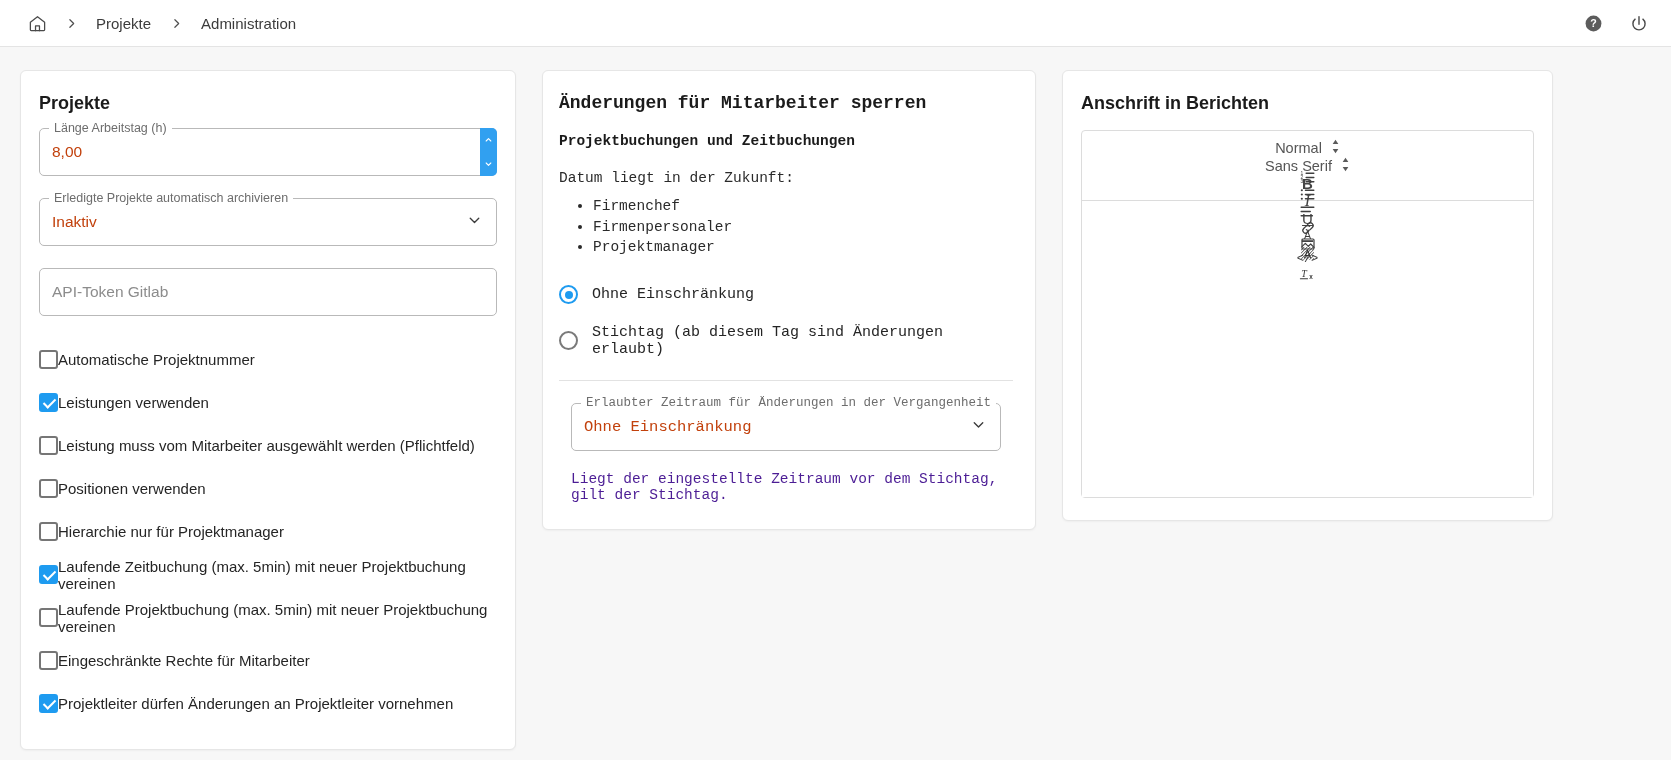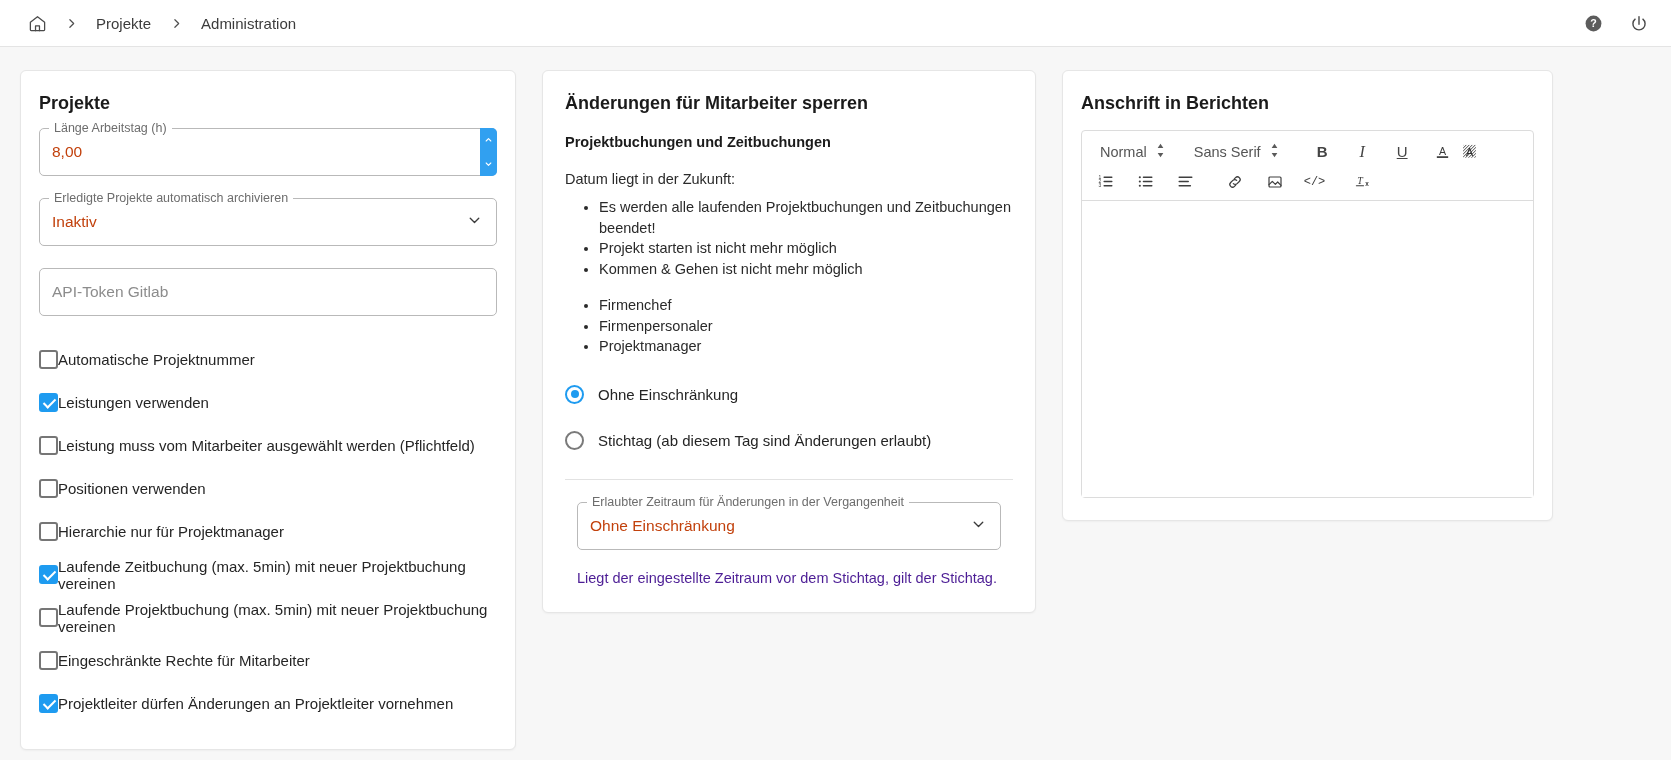--- a/index.html
+++ b/index.html
@@ -92,21 +92,21 @@
   }
   .cb.checked { background:#1e9bf0; border-color:#1e9bf0; }
   .cb.checked::after {
     content:""; position:absolute; left:5px; top:1px;
     width:5px; height:10px; border:solid #fff; border-width:0 2px 2px 0;
     transform:rotate(45deg);
   }
   .check-label { font-size:15px; color:#252525; }
 
   
-  .card-lock { width:494px; padding:20px 22px 26px 22px; }
+  .card-lock { width:494px; padding:20px 22px 26px 16px;font-family:Liberation Mono, monospace; }
   .card-lock .card-title { margin:2px 0 20px 0; }
   .sub-head { font-size:14.5px; font-weight:bold; color:#1b1b1b; margin-bottom:21px; }
   .para { font-size:14.5px; color:#2a2a2a; margin:0 0 10px 0; }
   ul.bullets { margin:0 0 16px 0; padding-left:34px; }
   ul.bullets li { font-size:14.5px; color:#2a2a2a; line-height:1.42; }
 
   .radio-row { display:flex; align-items:center; gap:14px; height:42px; cursor:pointer; margin-top:4px; }
   .radio {
     width:19px; height:19px; border-radius:50%;
     border:2px solid #7a7a7a; background:#fff; flex:0 0 auto; position:relative;
@@ -122,21 +122,21 @@
   .select-wrap { padding:0 12px; }
 
   
   .card-address { width:491px; padding:20px 18px 22px 18px; }
   .card-address .card-title { margin:2px 0 16px 0; }
   .editor { border:1px solid #dcdcdc; border-radius:4px; }
   .editor-toolbar {
     border-bottom:1px solid #dcdcdc;
     padding:8px 10px 6px 10px;
   }
-  .tb-row { display:flex; align-items:center; height:25px; }
+  .tb-row { display:flex; align-items:center; height:25px;flex-direction:column; }
   .tb-row.second { margin-top:5px; gap:0; }
   .tb-select {
     display:flex; align-items:center; gap:9px;
     font-size:14.5px; color:#555; padding:0 8px; cursor:pointer;
   }
   .tb-btn {
     width:27px; height:24px; display:flex; align-items:center; justify-content:center;
     cursor:pointer; color:#444; font-size:15px;
   }
   .tb-gap { width:13px; }
@@ -257,25 +257,20 @@
         <span class="cb checked"></span>
         <span class="check-label">Projektleiter dürfen Änderungen an Projektleiter vornehmen</span>
       </div>
     </div>
   </div>
 
   <div class="card card-lock">
     <div class="card-title">Änderungen für Mitarbeiter sperren</div>
     <div class="sub-head">Projektbuchungen und Zeitbuchungen</div>
     <p class="para">Datum liegt in der Zukunft:</p>
-    <ul class="bullets">
-      <li>Es werden alle laufenden Projektbuchungen und Zeitbuchungen beendet!</li>
-      <li>Projekt starten ist nicht mehr möglich</li>
-      <li>Kommen &amp; Gehen ist nicht mehr möglich</li>
-    </ul>
     <ul class="bullets">
       <li>Firmenchef</li>
       <li>Firmenpersonaler</li>
       <li>Projektmanager</li>
     </ul>
 
     <div class="radio-row">
       <span class="radio on"></span>
       <span class="radio-label">Ohne Einschränkung</span>
     </div>

